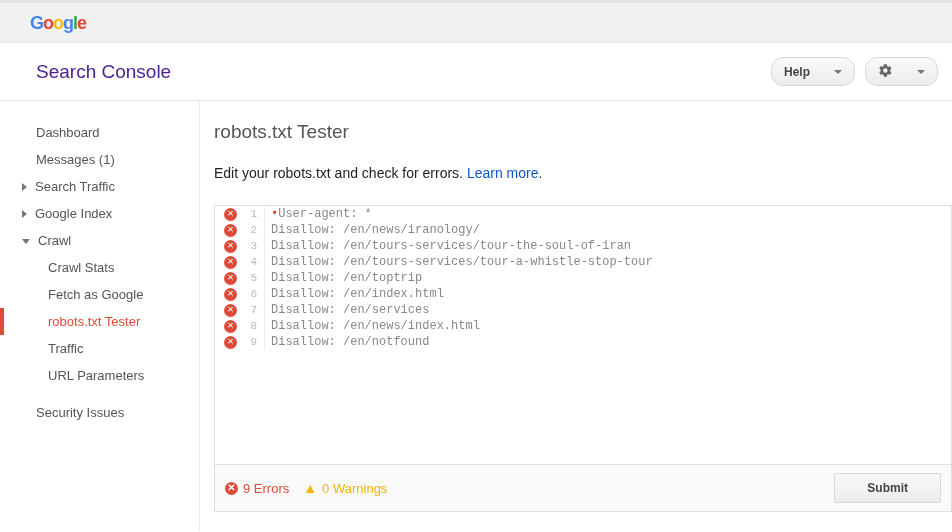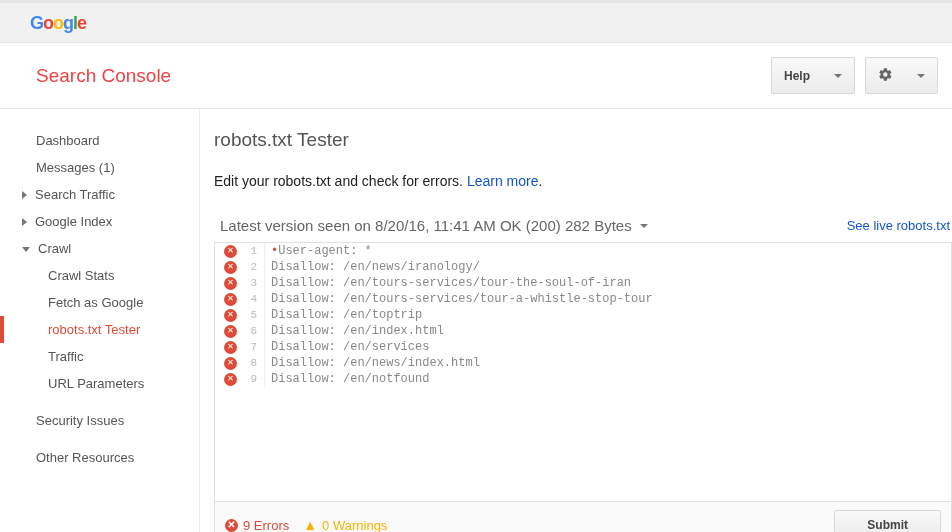--- a/index.html
+++ b/index.html
@@ -19,35 +19,35 @@
 .g-green { color: #34A853; }
 
 .header-bar {
   display: flex;
   align-items: center;
   justify-content: space-between;
   padding: 14px 14px 14px 36px;
   border-bottom: 1px solid #e5e5e5;
   background: #fff;
 }
-.header-title { font-size: 19px; color: #ef4444; }
+.header-title { font-size: 19px; color: #4c1d95; }
 .header-actions { display: flex; gap: 10px; }
 .btn {
   display: inline-flex;
   align-items: center;
   gap: 24px;
   padding: 6px 12px;
   border: 1px solid #d8d8d8;
   background: linear-gradient(#f9f9f9, #ececec);
   color: #444;
   font-size: 12px;
   font-weight: bold;
-  border-radius: 2px;
+  border-radius: 12px;
   cursor: pointer;
-  height: 37px;
+  height: 29px;
 }
 .caret {
   border-left: 4px solid transparent;
   border-right: 4px solid transparent;
   border-top: 4px solid #777;
 }
 .gear-icon svg { width: 15px; height: 15px; fill: #666; }
 
 .body-wrap { display: flex; }
 
@@ -209,38 +209,28 @@
       </div>
     <div class="side-item side-sub">
         <span>Traffic</span>
       </div>
     <div class="side-item side-sub">
         <span>URL Parameters</span>
       </div>
     <div class="side-item top-level section">
         <span>Security Issues</span>
       </div>
-    <div class="side-item top-level section">
-        <span>Other Resources</span>
-      </div>
   </div>
 
   <div class="main">
     <div class="page-title">robots.txt Tester</div>
     <div class="page-desc">
       <span>Edit your robots.txt and check for errors. </span><a>Learn more</a><span>.</span>
     </div>
 
-    <div class="version-row">
-      <div class="version-select">
-        <span>Latest version seen on 8/20/16, 11:41 AM OK (200) 282 Bytes</span>
-        <span class="caret"></span>
-      </div>
-      <a class="live-link">See live robots.txt</a>
-    </div>
 
     <div class="editor" id="editor">
         <div class="code-row">
           <div class="err-gutter">
             <div class="err-badge">✕</div>
           </div>
           <div class="ln-gutter">1</div>
           <div class="code-text"><span class="red-dot">•</span><span>User-agent: *</span></div>
         </div>
         <div class="code-row">

